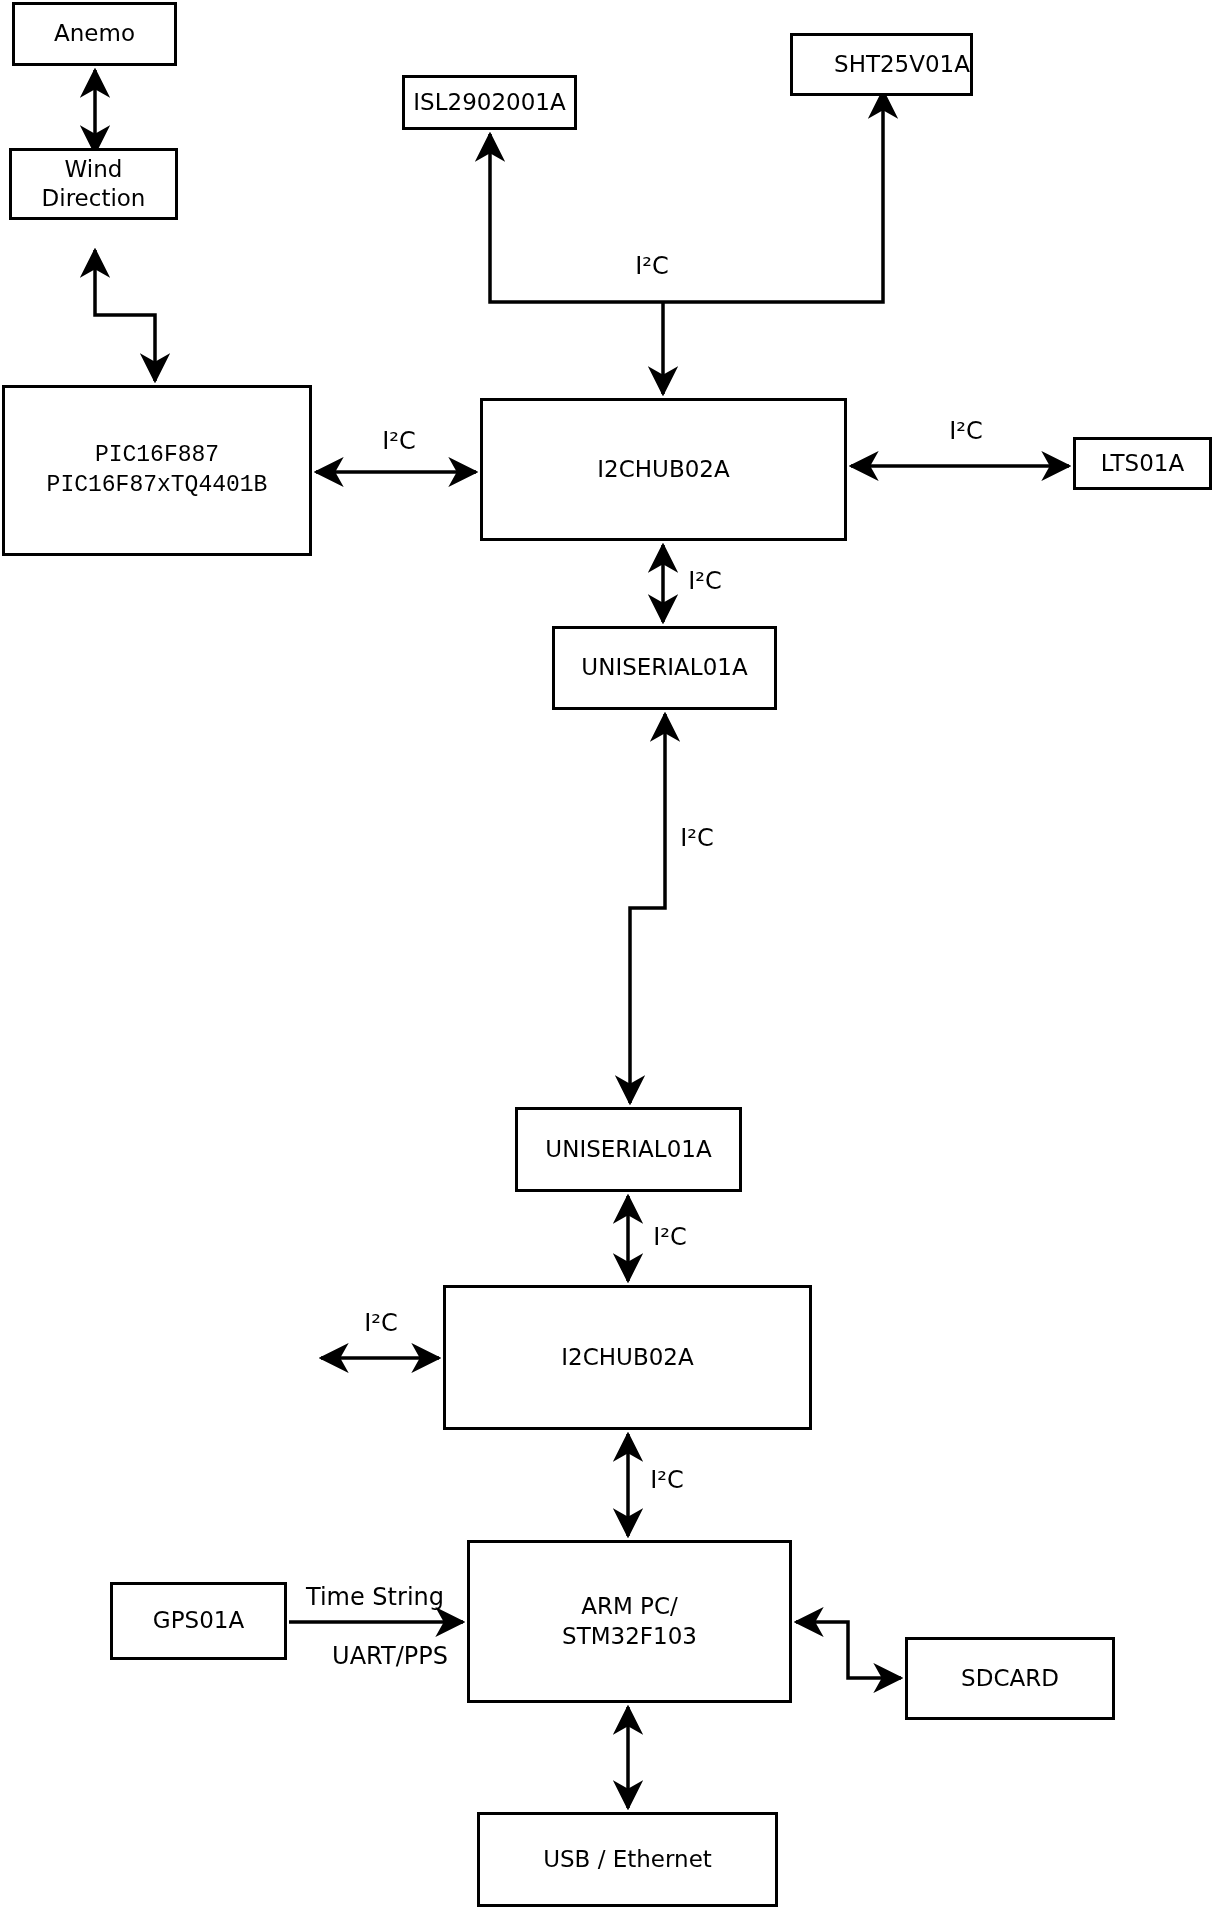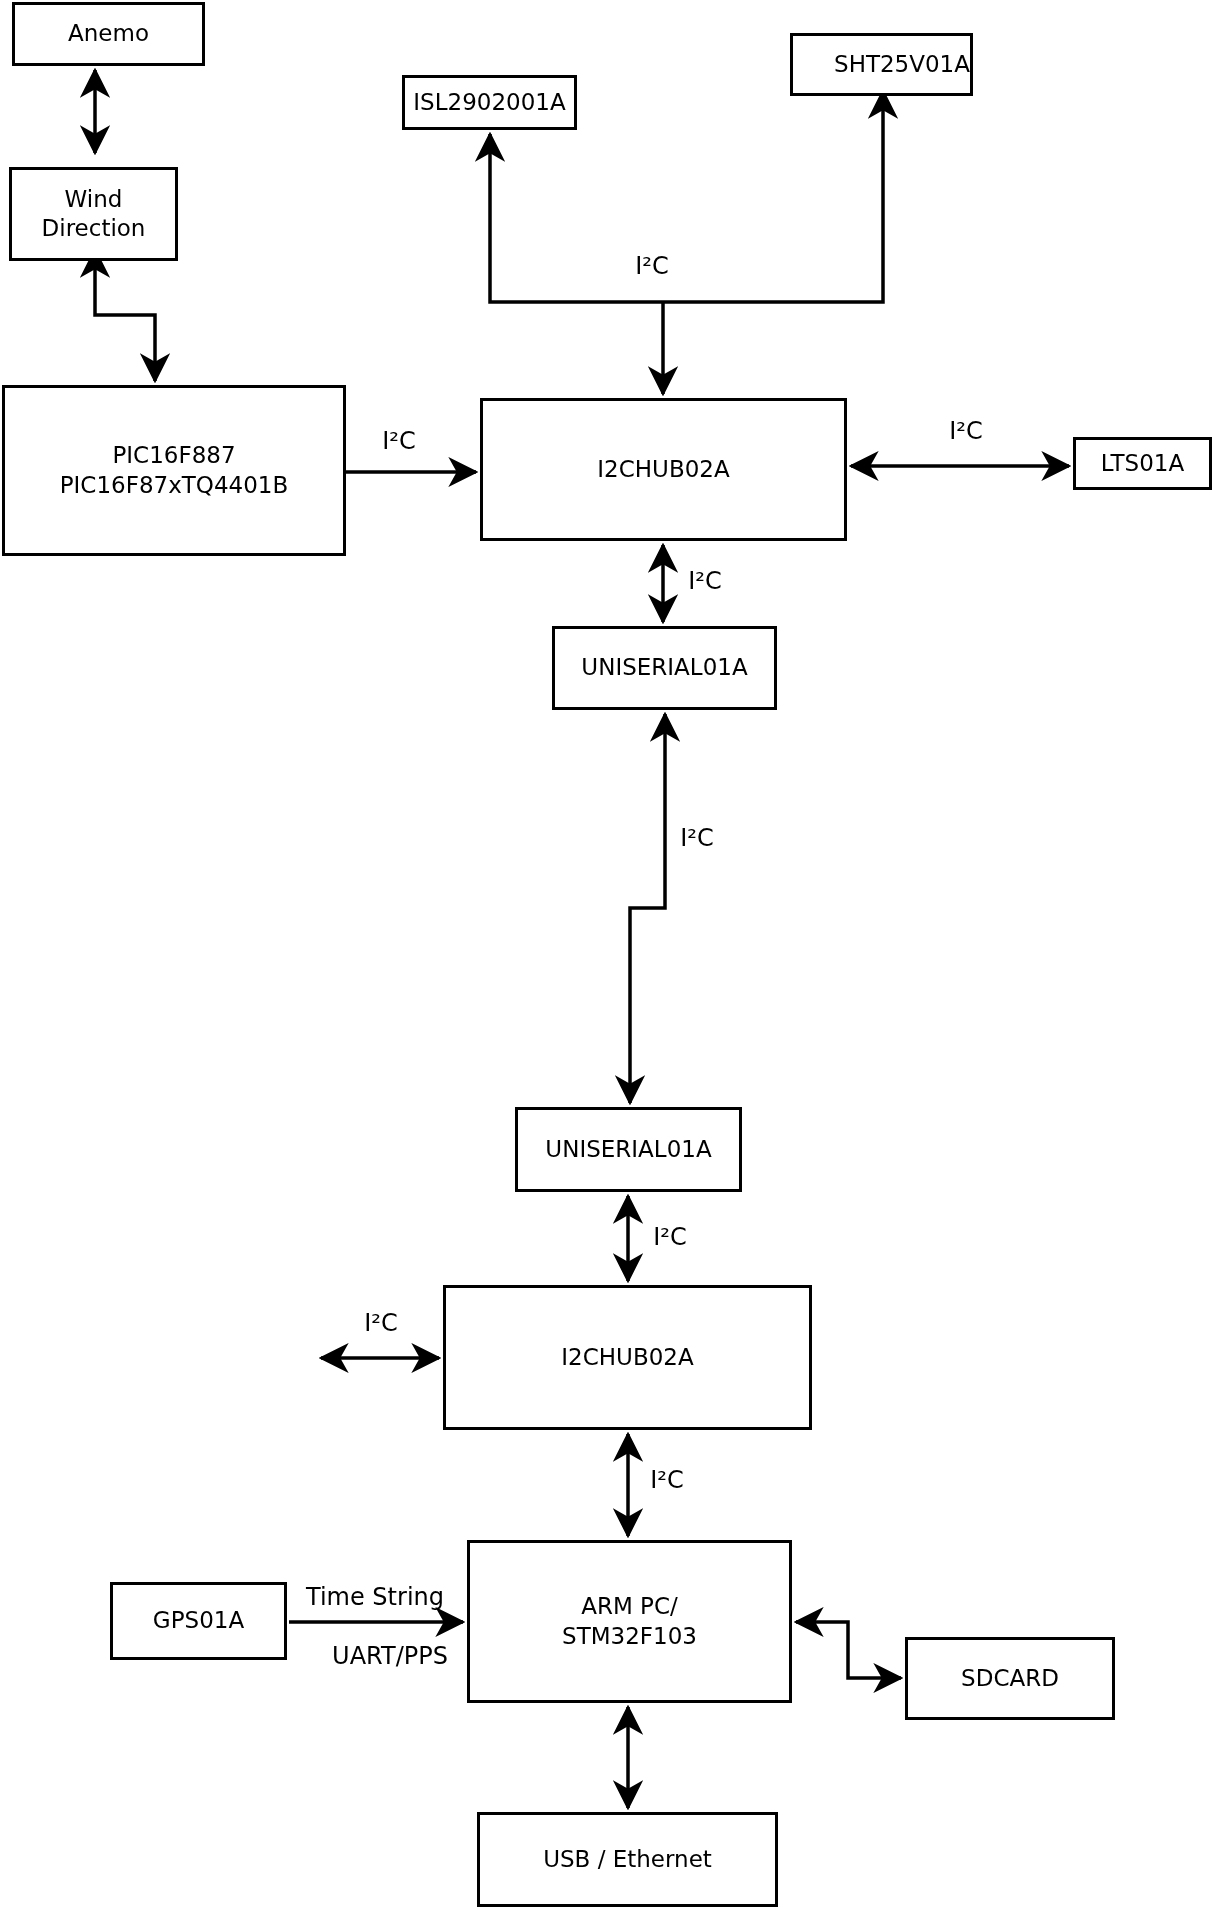--- a/index.html
+++ b/index.html
@@ -26,23 +26,23 @@
     line-height:1.28;
   }
   .edge-label{
     position:absolute;
     transform:translate(-50%,-50%);
     font-size:24px;
     white-space:nowrap;
     background:transparent;
   }
   
-  #n-anemo      {left:12px;  top:2px;    width:193px; height:64px;}
-  #n-wind       {left:9px;   top:167px;  width:169px; height:94px;}
-  #n-pic        {left:2px;   top:385px;  width:344px; height:171px;}
+  #n-anemo      {left:12px;  top:2px;    width:165px; height:64px;}
+  #n-wind       {left:9px;   top:148px;  width:169px; height:72px;}
+  #n-pic        {left:2px;   top:385px;  width:310px; height:171px;font-family:Liberation Mono, monospace;}
   #n-isl        {left:402px; top:75px;   width:175px; height:55px;}
   #n-sht        {left:790px; top:33px;   width:183px; height:63px;align-items:flex-end;}
   #n-hub1       {left:480px; top:398px;  width:367px; height:143px;}
   #n-lts        {left:1073px;top:437px;  width:139px; height:53px;}
   #n-uni1       {left:552px; top:626px;  width:225px; height:84px;}
   #n-uni2       {left:515px; top:1107px; width:227px; height:85px;}
   #n-hub2       {left:443px; top:1285px; width:369px; height:145px;}
   #n-baro       {left:128px; top:1310px; width:189px; height:95px;}
   #n-gps        {left:110px; top:1582px; width:177px; height:78px;}
   #n-arm        {left:467px; top:1540px; width:325px; height:163px;}

